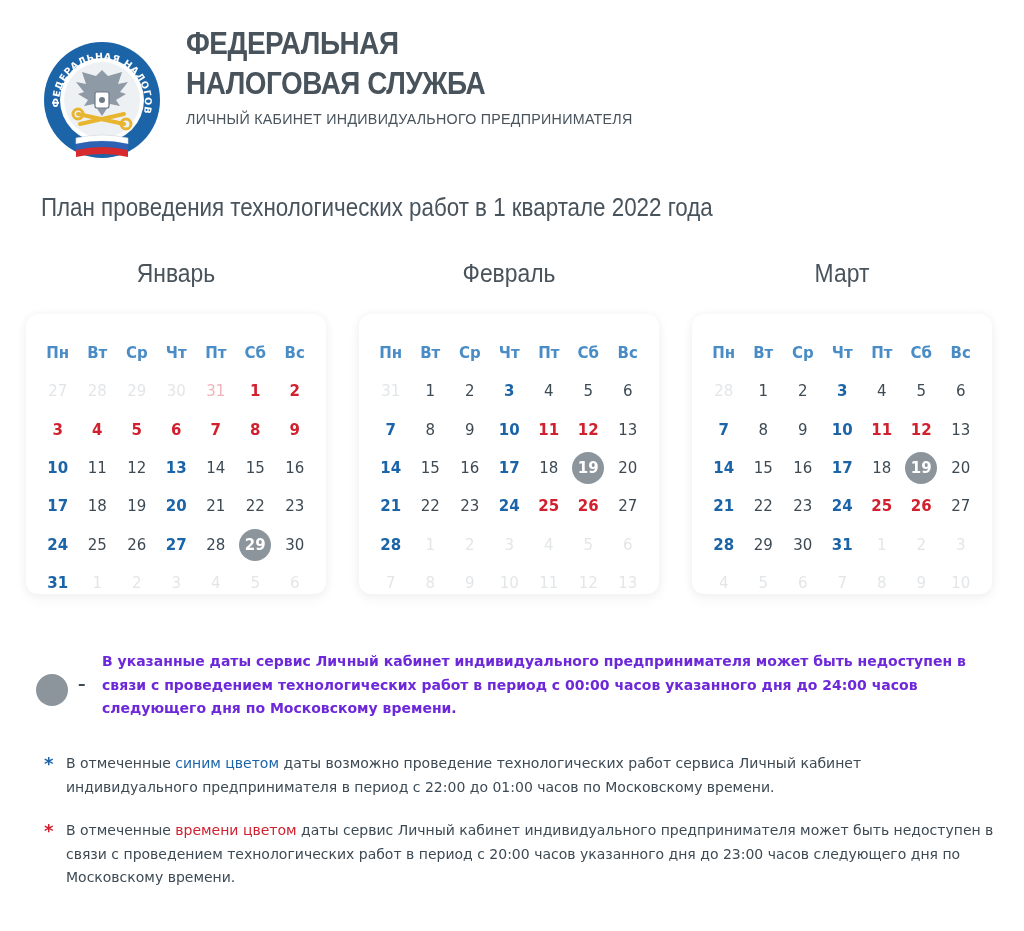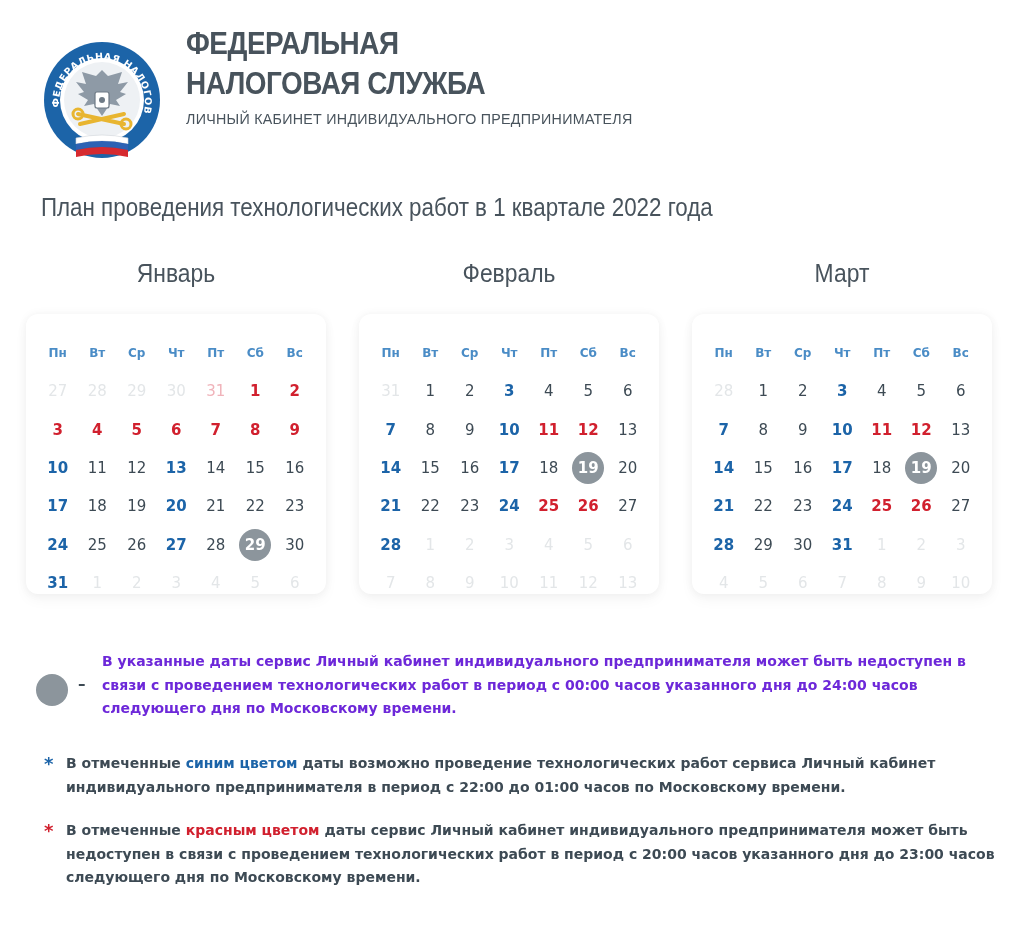--- a/index.html
+++ b/index.html
@@ -35,40 +35,40 @@
     box-shadow: 0 0 10px rgba(0,0,0,0.05), 0 6px 14px rgba(0,0,0,0.04);
   }
   .grid {
     position: absolute; left: 12px; top: 20px;
     display: grid; grid-template-columns: repeat(7, 39.5px); grid-auto-rows: 38.3px;
   }
   .cell {
     display: flex; align-items: center; justify-content: center;
     font-family: "DejaVu Sans", sans-serif; font-size: 15px; color: #3d4a54;
   }
-  .wd { color: #4a8cc6; font-weight: bold; font-size: 12px; }
+  .wd { color: #4a8cc6; font-weight: bold; font-size: 15px; }
   .cell.muted { color: #e3e6e8; }
   .cell.muted-red { color: #f0b3ba; }
   .cell.blue { color: #1c64a8; font-weight: bold; }
   .cell.red { color: #d1202e; font-weight: bold; }
   .cell.circle span {
     display: inline-flex; width: 32px; height: 32px; border-radius: 50%;
     background: #8c959c; color: #ffffff; align-items: center; justify-content: center; font-weight: bold;
   }
 
   .legend { position: absolute; left: 36px; top: 650px; width: 960px; }
   .legend-dot { position: absolute; left: 0; top: 24px; width: 32px; height: 32px; border-radius: 50%; background: #8c959c; }
   .legend-dash { position: absolute; left: 42px; top: 25px; font-weight: bold; font-size: 15px; color: #3d4a54; }
   .legend-text {
     position: absolute; left: 66px; top: 0; width: 900px;
     font-weight: bold; font-size: 14px; line-height: 23.5px; color: #6d28d9;
   }
   .note { position: absolute; left: 44px; width: 960px; }
   .note .star { position: absolute; left: 0; top: 1px; font-weight: bold; font-size: 18px; }
-  .note .txt { position: absolute; left: 22px; top: 0; width: 930px; font-weight: bold; font-size: 14px; line-height: 23.5px; color: #3d4a54; }
+  .note .txt { position: absolute; left: 22px; top: 0; width: 930px; font-weight: normal; font-size: 14px; line-height: 23.5px; color: #3d4a54; }
   .note-blue { top: 752px; }
   .note-red { top: 819px; }
   .hl-blue { color: #1c64a8; }
   .hl-red { color: #d1202e; }
 </style>
 </head>
 <body>
 
 <div class="logo">
   <svg viewBox="0 0 124 124" width="124" height="124">
@@ -287,14 +287,14 @@
   <div class="legend-text">В указанные даты сервис Личный кабинет индивидуального предпринимателя может быть недоступен в связи с проведением технологических работ в период с 00:00 часов указанного дня до 24:00 часов следующего дня по Московскому времени.</div>
 </div>
 
 <div class="note note-blue">
   <span class="star hl-blue">*</span>
   <div class="txt"><span>В отмеченные </span><span class="hl-blue">синим цветом</span><span> даты возможно проведение технологических работ сервиса Личный кабинет индивидуального предпринимателя в период с 22:00 до 01:00 часов по Московскому времени.</span></div>
 </div>
 
 <div class="note note-red">
   <span class="star hl-red">*</span>
-  <div class="txt"><span>В отмеченные </span><span class="hl-red">красным цветом</span><span> даты сервис Личный кабинет индивидуального предпринимателя может быть недоступен в связи с проведением технологических работ в период с 20:00 часов указанного дня до 23:00 часов следующего дня по Московскому времени.</span></div>
+  <div class="txt"><span>В отмеченные </span><span class="hl-red">времени цветом</span><span> даты сервис Личный кабинет индивидуального предпринимателя может быть недоступен в связи с проведением технологических работ в период с 20:00 часов указанного дня до 23:00 часов следующего дня по Московскому времени.</span></div>
 </div>
 
 </body></html>

